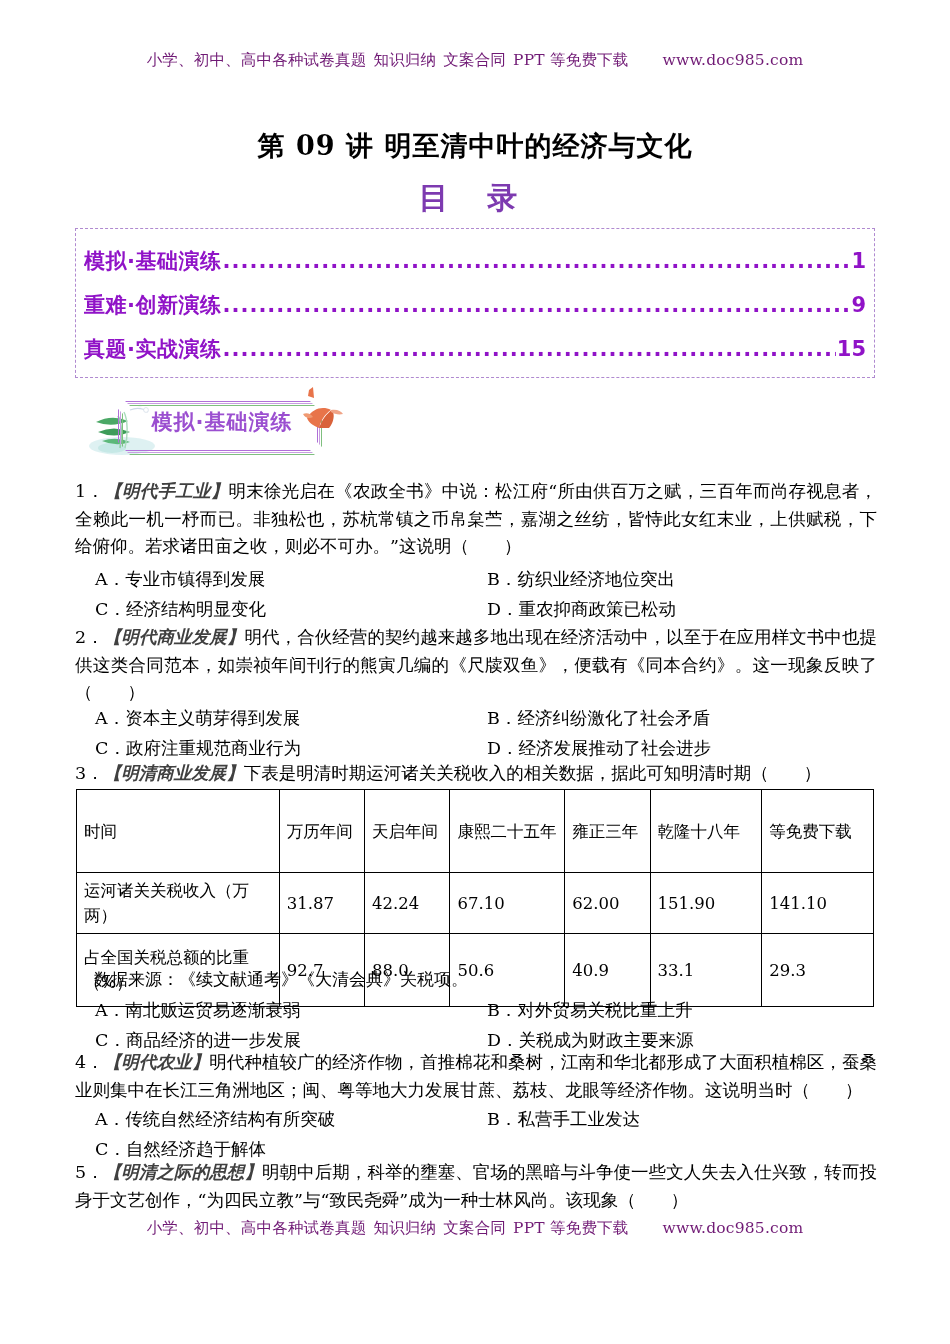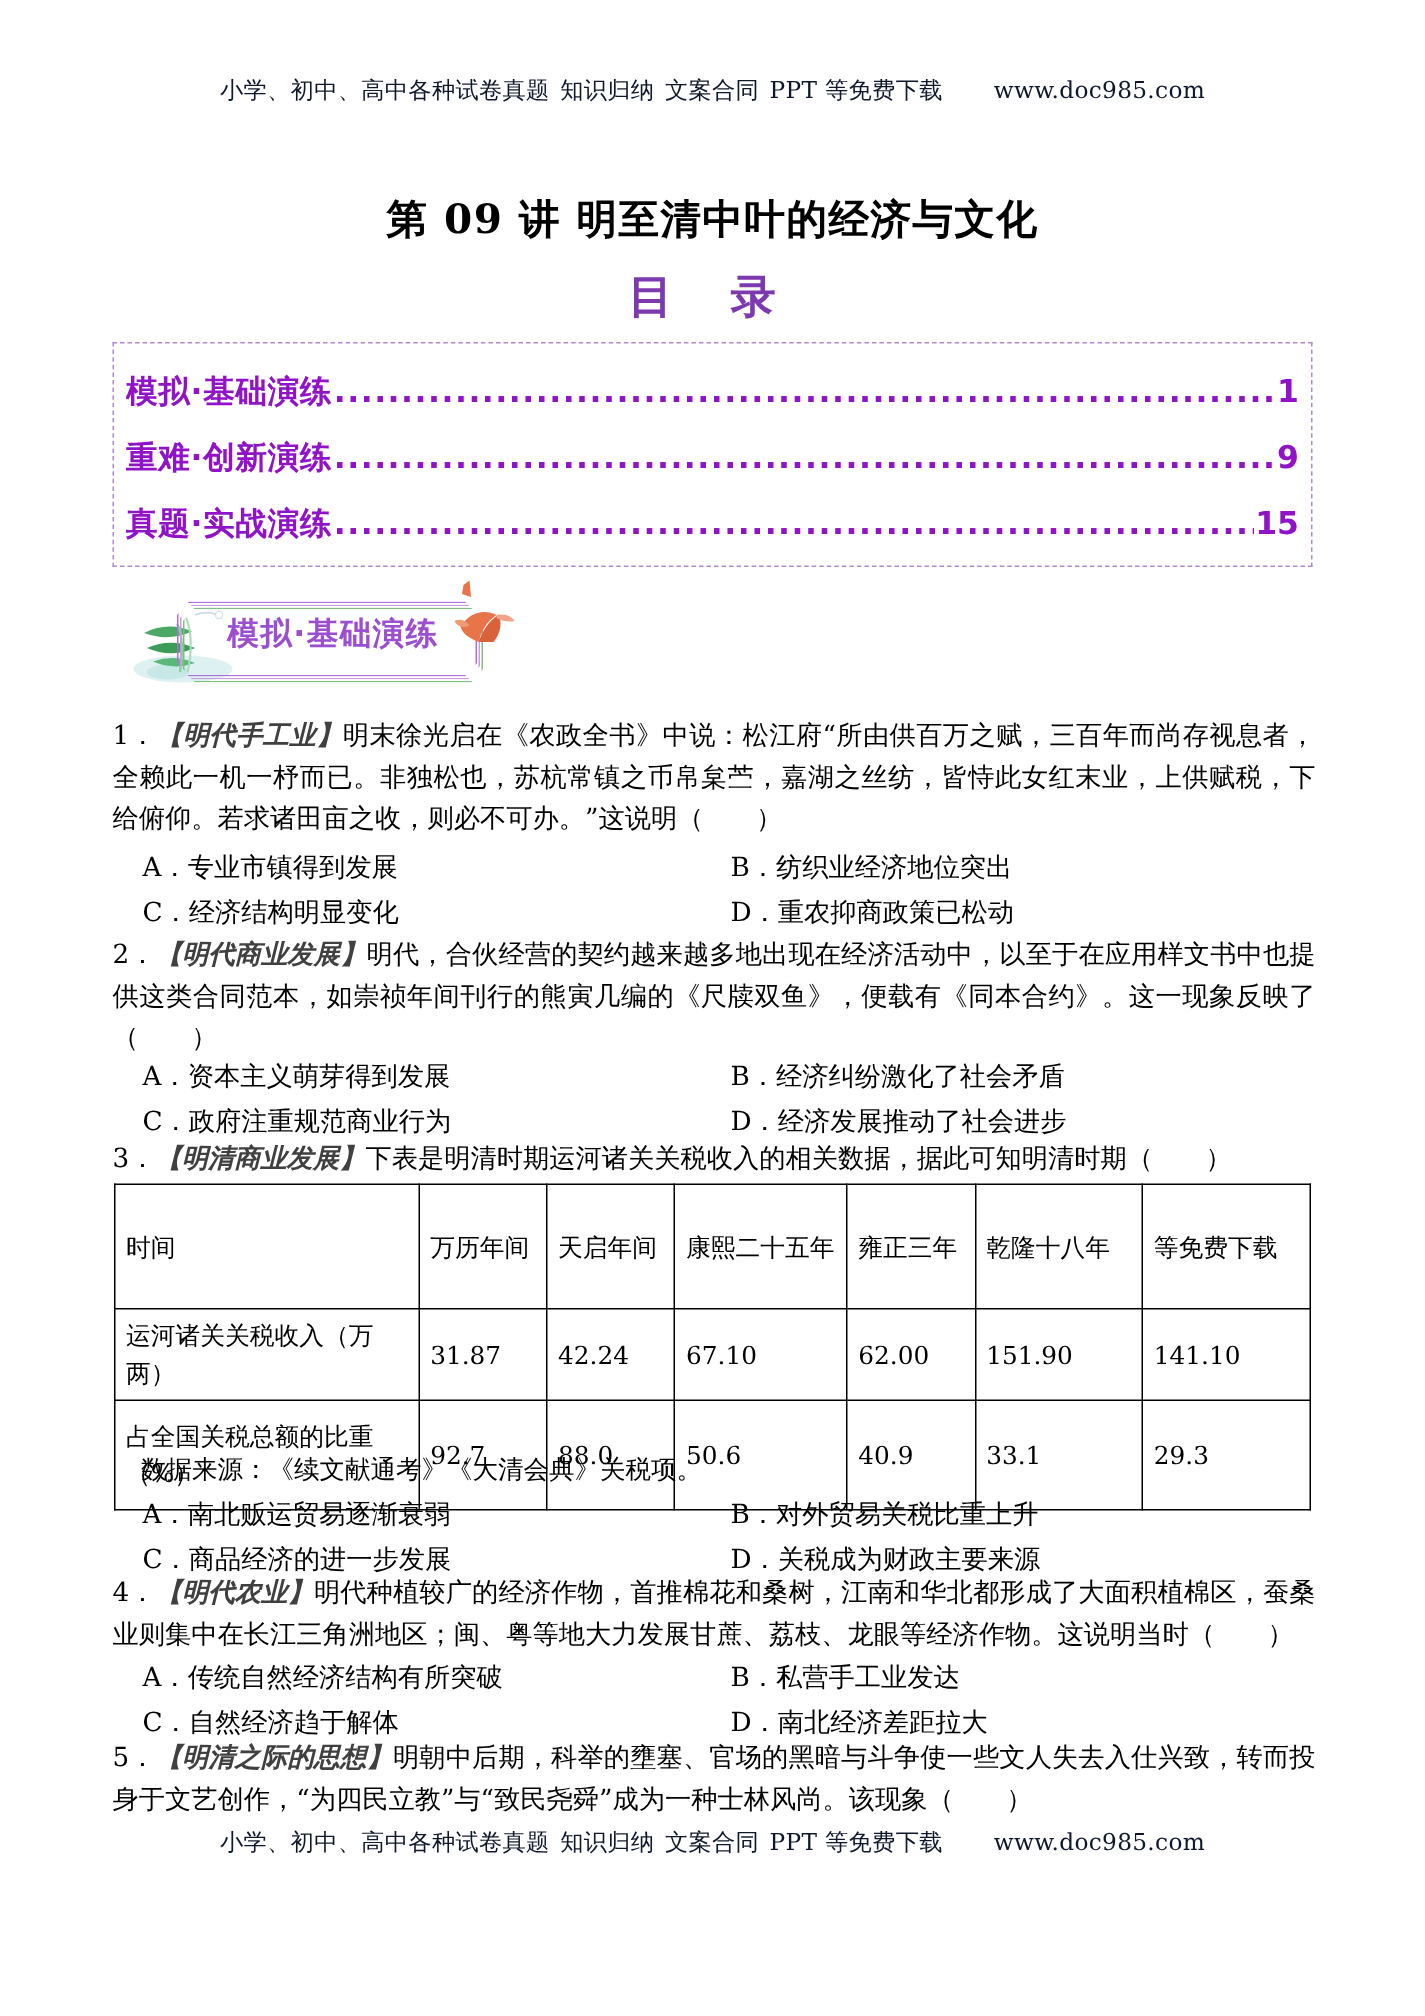--- a/index.html
+++ b/index.html
@@ -24,21 +24,21 @@
   }
 
   
   .wm {
     position: absolute;
     left: 0;
     width: 950px;
     text-align: center;
     font-family: "DejaVu Serif", "Liberation Serif", serif;
     font-size: 15.5px;
-    color: #0f172a;
+    color: #701a75;
     letter-spacing: 0.2px;
     white-space: nowrap;
   }
   .wm-top { top: 50px; }
   .wm-bot { top: 1218px; }
   .wm .gapA { display:inline-block; width:7px; }
   .wm .gapB { display:inline-block; width:34px; }
 
   
   .doc-title {
@@ -359,21 +359,20 @@
   <div class="q" style="top:1049px;">
     <span class="qnum">4．</span><span class="tag">【明代农业】</span><span>明代种植较广的经济作物，首推棉花和桑树，江南和华北都形成了大面积植棉区，蚕桑业则集中在长江三角洲地区；闽、粤等地大力发展甘蔗、荔枝、龙眼等经济作物。这说明当时（　　）</span>
   </div>
   <div class="opts" style="top:1104px;">
     <div class="opt-line">
       <span class="opt-a"><span>A．</span><span>传统自然经济结构有所突破</span></span>
       <span class="opt-b"><span>B．</span><span>私营手工业发达</span></span>
     </div>
     <div class="opt-line">
       <span class="opt-a"><span>C．</span><span>自然经济趋于解体</span></span>
-      <span class="opt-b"><span>D．</span><span>南北经济差距拉大</span></span>
     </div>
   </div>
 
   <div class="q" style="top:1159px;">
     <span class="qnum">5．</span><span class="tag">【明清之际的思想】</span><span>明朝中后期，科举的壅塞、官场的黑暗与斗争使一些文人失去入仕兴致，转而投身于文艺创作，“为四民立教”与“致民尧舜”成为一种士林风尚。该现象（　　）</span>
   </div>
 
   <div class="wm wm-bot">
     <span>小学、初中、高中各种试卷真题</span><span class="gapA"></span><span>知识归纳</span><span class="gapA"></span><span>文案合同</span><span class="gapA"></span><span>PPT 等免费下载</span><span class="gapB"></span><span>www.doc985.com</span>
   </div>

